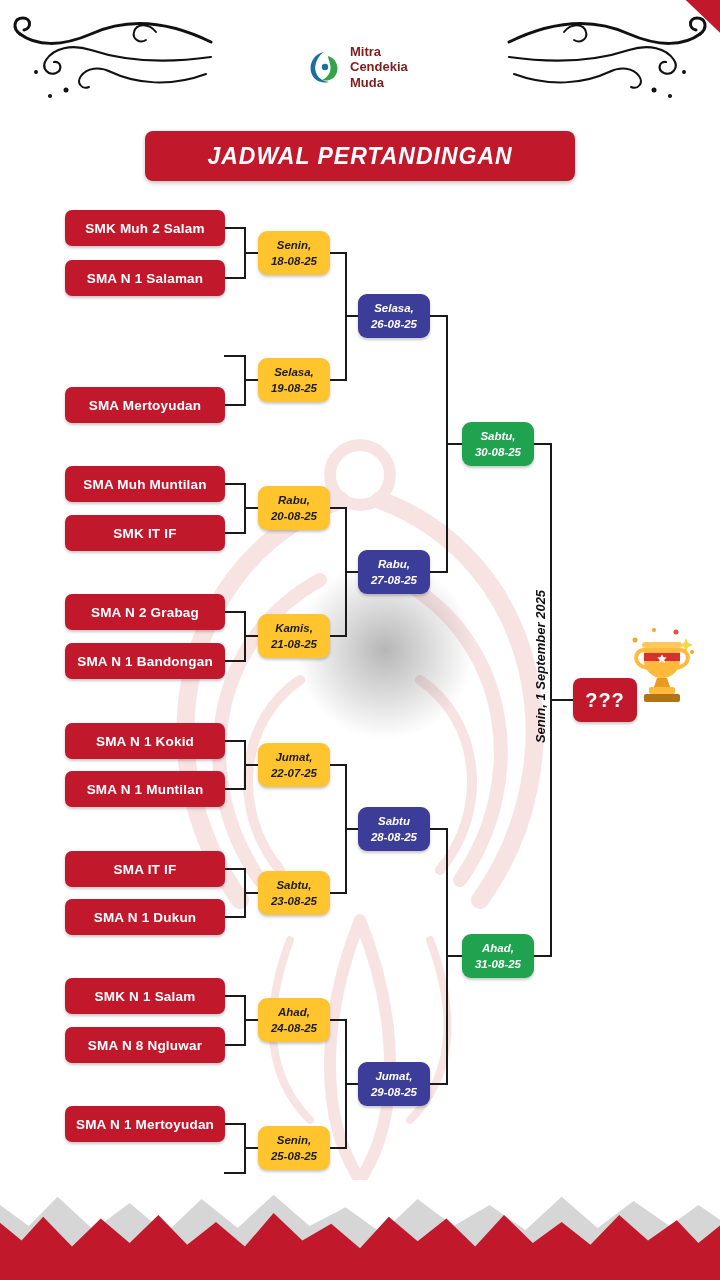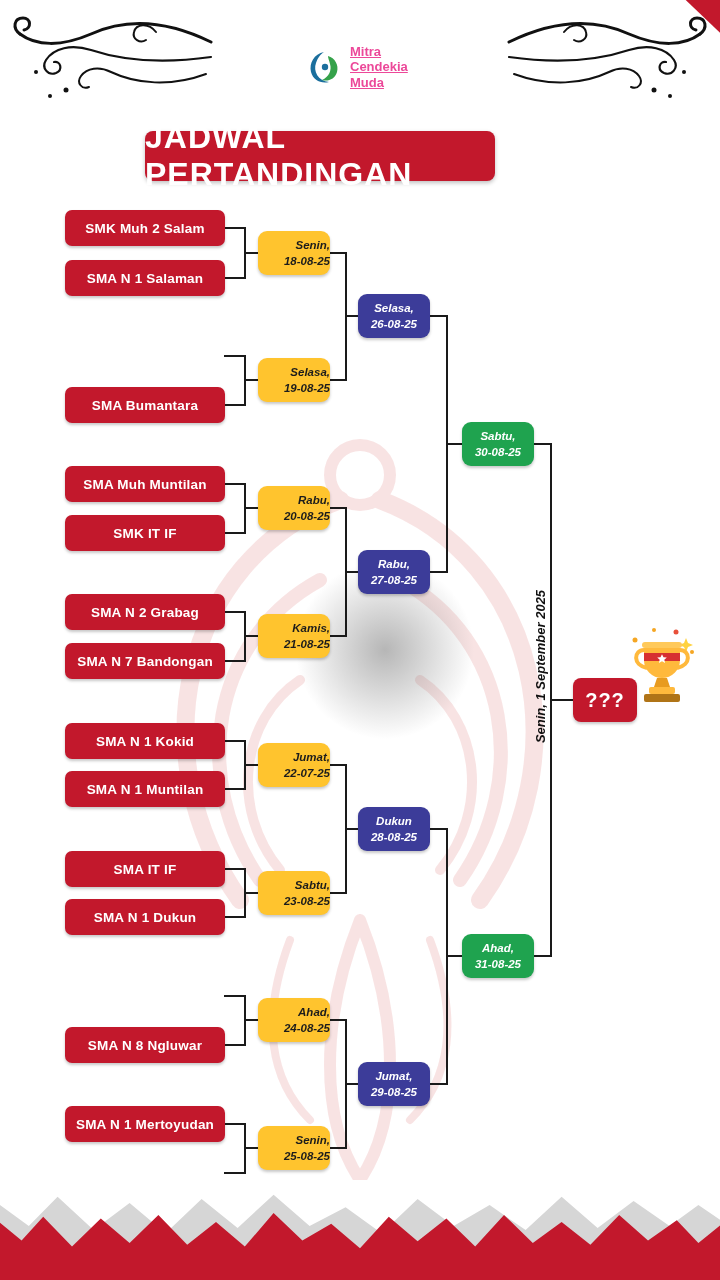--- a/index.html
+++ b/index.html
@@ -15,43 +15,44 @@
     position:absolute;right:0;top:0;width:52px;height:42px;z-index:3;
     background:#C2182C;clip-path:polygon(34% 0,100% 0,100% 78%);
   }
   .watermark{position:absolute;left:40px;top:380px;z-index:1;opacity:.14;}
   .watermark-gray{
     position:absolute;left:295px;top:560px;width:180px;height:180px;z-index:1;
     background:radial-gradient(circle,rgba(110,110,110,.5) 0%,rgba(110,110,110,0) 70%);
   }
   
   .logo{position:absolute;left:306px;top:44px;display:flex;align-items:center;gap:8px;z-index:4;}
-  .logo-text{color:#ec4899;font-weight:700;font-size:13px;line-height:1.18;text-decoration:underline;}
+  .logo-text{color:#7f1d1d;font-weight:700;font-size:13px;line-height:1.18;}
   .banner{
-    position:absolute;left:145px;top:131px;width:350px;height:50px;z-index:4;
+    position:absolute;left:145px;top:131px;width:430px;height:50px;z-index:4;
     background:#C2182C;border-radius:8px;display:flex;align-items:center;justify-content:center;
-    color:#ffffff;font-weight:800;font-size:32px;letter-spacing:1px;
+    color:#ffffff;font-weight:800;font-size:23px;letter-spacing:1px;
     box-shadow:0 2px 4px rgba(0,0,0,.25);
+    font-style:italic;
   }
   
   .lines{position:absolute;left:0;top:0;z-index:2;}
   .team{
     position:absolute;left:65px;width:160px;height:36px;z-index:3;
     background:#C2182C;border-radius:7px;color:#ffffff;
     display:flex;align-items:center;justify-content:center;
     font-size:13.5px;font-weight:600;letter-spacing:.2px;
     box-shadow:0 2px 3px rgba(0,0,0,.22);
   }
   .datebox{
     position:absolute;width:72px;height:44px;z-index:3;border-radius:9px;
     display:flex;flex-direction:column;align-items:center;justify-content:center;
     font-style:italic;font-size:11.5px;line-height:1.4;font-weight:600;
     box-shadow:0 2px 3px rgba(0,0,0,.22);text-align:center;
   }
-  .datebox.yellow{left:258px;background:#FFC42E;color:#1c1c1c;align-items:flex-end;}
+  .datebox.yellow{left:258px;background:#FFC42E;color:#1c1c1c;}
   .datebox.blue{left:358px;background:#3C3C99;color:#ffffff;}
   .datebox.green{left:462px;background:#1FA34F;color:#ffffff;}
   .vertical-date{
     position:absolute;left:423px;top:659px;width:234px;z-index:3;
     transform:rotate(-90deg);text-align:center;
     font-style:italic;font-weight:600;font-size:13px;color:#111111;
   }
   .champion-box{
     position:absolute;left:573px;top:678px;width:64px;height:44px;z-index:3;
     background:#C2182C;border-radius:8px;display:flex;align-items:center;justify-content:center;
@@ -148,29 +149,30 @@
       M330 508H346M330 636H346M346 508V636M346 572H358
       M330 765H346M330 893H346M346 765V893M346 829H358
       M330 1020H346M330 1148H346M346 1020V1148M346 1084H358
       M430 316H447M430 572H447M447 316V572M447 444H462
       M430 829H447M430 1084H447M447 829V1084M447 956H462
       M534 444H551M534 956H551M551 444V956M551 700H573"></path>
   </svg>
 
   <div class="team" style="top:210px">SMK Muh 2 Salam</div>
   <div class="team" style="top:260px">SMA N 1 Salaman</div>
-  <div class="team" style="top:387px">SMA Bumantara</div>
+  <div class="team" style="top:387px">SMA Mertoyudan</div>
   <div class="team" style="top:515px">SMK IT IF</div>
   <div class="team" style="top:466px">SMA Muh Muntilan</div>
   <div class="team" style="top:594px">SMA N 2 Grabag</div>
-  <div class="team" style="top:643px">SMA N 7 Bandongan</div>
+  <div class="team" style="top:643px">SMA N 1 Bandongan</div>
   <div class="team" style="top:723px">SMA N 1 Kokid</div>
   <div class="team" style="top:771px">SMA N 1 Muntilan</div>
   <div class="team" style="top:851px">SMA IT IF</div>
   <div class="team" style="top:899px">SMA N 1 Dukun</div>
+  <div class="team" style="top:978px">SMK N 1 Salam</div>
   <div class="team" style="top:1027px">SMA N 8 Ngluwar</div>
   <div class="team" style="top:1106px">SMA N 1 Mertoyudan</div>
 
   <div class="datebox yellow" style="top:231px">
     <span>Senin,</span>
     <span>18-08-25</span>
   </div>
   <div class="datebox yellow" style="top:358px">
     <span>Selasa,</span>
     <span>19-08-25</span>
@@ -202,21 +204,21 @@
 
   <div class="datebox blue" style="top:294px">
     <span>Selasa,</span>
     <span>26-08-25</span>
   </div>
   <div class="datebox blue" style="top:550px">
     <span>Rabu,</span>
     <span>27-08-25</span>
   </div>
   <div class="datebox blue" style="top:807px">
-    <span>Dukun</span>
+    <span>Sabtu</span>
     <span>28-08-25</span>
   </div>
   <div class="datebox blue" style="top:1062px">
     <span>Jumat,</span>
     <span>29-08-25</span>
   </div>
 
   <div class="datebox green" style="top:422px">
     <span>Sabtu,</span>
     <span>30-08-25</span>

